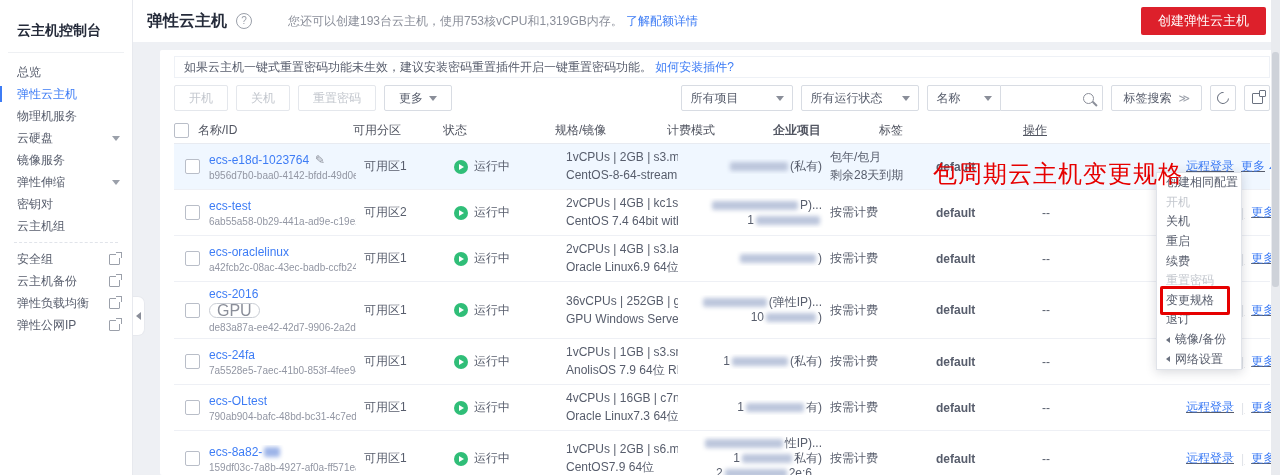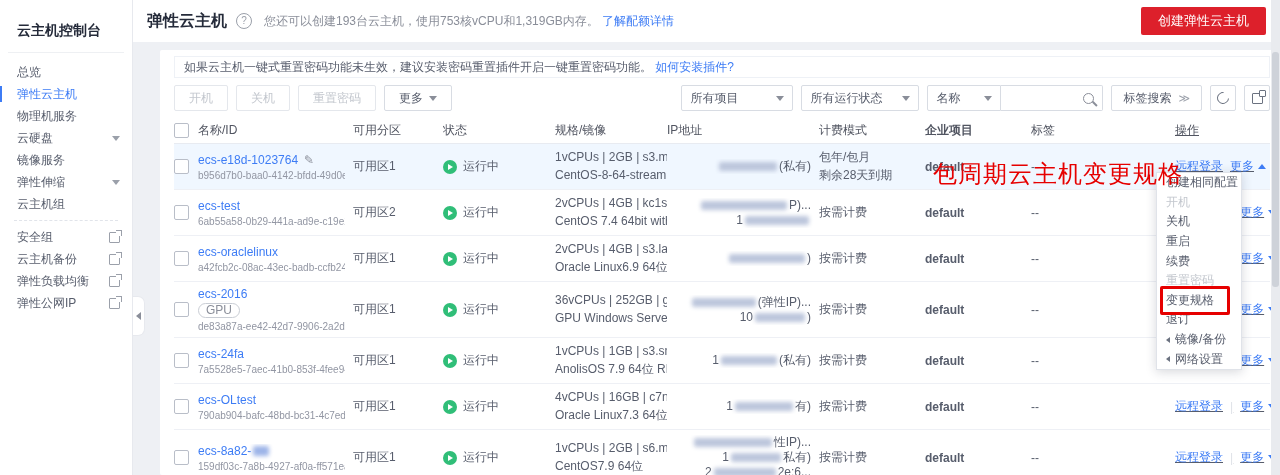--- a/index.html
+++ b/index.html
@@ -18,21 +18,21 @@
   .ext-icon{margin-left:auto;width:9px;height:9px;border:1px solid #9ba0aa;border-radius:1px;position:relative;}
   .ext-icon::after{content:"";position:absolute;right:-3px;top:-3px;width:5px;height:5px;background:#fff;border-top:1px solid #9ba0aa;border-right:1px solid #9ba0aa;}
   .sb-divider-dashed{border-top:1px dashed #e1e4ea;margin:5px 14px;}
   .collapse-tab{position:absolute;left:133px;top:296px;width:11px;height:38px;background:#fff;border:1px solid #e7e9ee;border-left:none;border-radius:0 7px 7px 0;display:flex;align-items:center;justify-content:center;z-index:6;cursor:pointer;}
   .tri-left{width:0;height:0;border-right:5px solid #8a8e99;border-top:4px solid transparent;border-bottom:4px solid transparent;}
 
   
   .page-header{position:absolute;left:133px;top:0;right:0;height:42px;background:#fff;display:flex;align-items:center;padding:0 14px;box-sizing:border-box;}
   .ph-title{font-size:16px;font-weight:bold;color:#252b3a;}
   .help-icon{width:14px;height:14px;border:1px solid #9ba0aa;border-radius:50%;color:#9ba0aa;font-size:10px;line-height:14px;text-align:center;margin-left:9px;cursor:pointer;}
-  .quota{font-size:12px;color:#8a8e99;margin-left:12px;}
+  .quota{font-size:12px;color:#8a8e99;margin-left:36px;}
   .text-link{color:#3d7cf5;cursor:pointer;}
   .create-btn{margin-left:auto;height:28px;padding:0 17px;background:#dd202b;color:#fff;font-size:13px;border:none;border-radius:2px;cursor:pointer;}
 
   
   .panel{position:absolute;left:160px;top:50px;width:1123px;height:425px;background:#fff;box-sizing:border-box;padding:6px 13px 0 14px;border-radius:2px;}
   .notice{height:22px;line-height:20px;border:1px solid #eef1f6;box-sizing:border-box;padding:0 9px;font-size:12px;color:#575d6c;white-space:nowrap;overflow:hidden;}
 
   .toolbar{display:flex;align-items:center;margin-top:7px;height:26px;}
   .tb-btn{height:26px;box-sizing:border-box;padding:0 14px;border:1px solid #d8dce3;border-radius:2px;background:#fff;font-size:12px;color:#575d6c;margin-right:8px;display:flex;align-items:center;gap:6px;cursor:pointer;}
   .tb-btn.disabled{color:#c3c7ce;border-color:#e4e7ec;cursor:default;}
@@ -49,39 +49,39 @@
   .mag::after{content:"";position:absolute;width:6px;height:1.5px;background:#8a8e99;transform:rotate(45deg);right:-5px;bottom:-2px;}
   .tag-btn{height:26px;box-sizing:border-box;border:1px solid #d8dce3;border-radius:2px;background:#fff;padding:0 11px;font-size:12px;color:#575d6c;display:flex;align-items:center;gap:7px;cursor:pointer;}
   .dbl-chev{color:#9ba0aa;font-size:11px;}
   .icon-btn{width:26px;height:26px;box-sizing:border-box;border:1px solid #d8dce3;border-radius:2px;background:#fff;display:flex;align-items:center;justify-content:center;cursor:pointer;}
   .refresh-icon{width:10px;height:10px;border:1.7px solid #6b7280;border-radius:50%;border-right-color:transparent;transform:rotate(-40deg);}
   .out-icon{width:9px;height:9px;border:1.5px solid #6b7280;border-radius:1px;position:relative;}
   .out-icon::after{content:"";position:absolute;right:-4px;top:-4px;width:5px;height:5px;background:#fff;border:1.5px solid #6b7280;border-radius:1px;}
 
   
   .thead{display:flex;align-items:center;height:26px;margin-top:6px;border-bottom:1px solid #e8ebf1;font-size:12px;color:#515561;}
-  .trow{display:flex;align-items:center;border-bottom:1px solid #eef0f5;font-size:12px;color:#575d6c;min-height:46px;box-sizing:border-box;padding:5px 0;}
+  .trow{display:flex;align-items:center;border-bottom:1px solid #eef0f5;font-size:12px;color:#575d6c;min-height:46px;box-sizing:border-box;padding:5px 11px;}
   .trow.selected{background:#f0f7ff;}
   .cell{box-sizing:border-box;padding-right:8px;overflow:hidden;}
   .col-cb{width:24px;flex:none;display:flex;align-items:center;}
   .col-name{width:155px;flex:none;}
   .col-az{width:90px;flex:none;}
   .col-status{width:112px;flex:none;}
   .col-spec{width:112px;flex:none;}
   .col-ip{width:152px;flex:none;}
   .col-billing{width:106px;flex:none;}
   .col-project{width:106px;flex:none;font-weight:bold;}
   .col-tag{width:112px;flex:none;}
   .col-ops{flex:1;display:flex;align-items:center;gap:7px;padding-left:32px;white-space:nowrap;overflow:visible;text-decoration:underline;}
   .cb{width:13px;height:13px;border:1px solid #b9bec8;border-radius:2px;background:#fff;cursor:pointer;flex:none;}
   .name-line{display:flex;align-items:center;white-space:nowrap;}
   .name-link{color:#3d7cf5;cursor:pointer;}
   .edit-icon{color:#8a8e99;font-size:12px;margin-left:6px;cursor:pointer;}
   .badge-line{margin-top:2px;}
-  .badge{display:inline-block;font-size:12px;color:#8a8e99;border:1px solid #c9cdd4;border-radius:8px;padding:0 7px;line-height:13px;}
+  .badge{display:inline-block;font-size:16px;color:#8a8e99;border:1px solid #c9cdd4;border-radius:8px;padding:0 7px;line-height:13px;}
   .id-line{color:#9296a3;font-size:10px;margin-top:3px;white-space:nowrap;overflow:hidden;}
   .status-cell{display:flex;align-items:center;gap:6px;}
   .st-dot{width:14px;height:14px;border-radius:50%;background:#30be78;position:relative;flex:none;}
   .st-dot::after{content:"";position:absolute;left:5px;top:4px;border-left:5px solid #fff;border-top:3px solid transparent;border-bottom:3px solid transparent;}
   .line2{margin-top:3px;}
   .spec-line,.ip-line,.bill-line{white-space:nowrap;line-height:15px;}
   .ip-line{display:flex;align-items:center;justify-content:flex-end;}
   .blur{display:inline-block;height:9px;border-radius:2px;background:#bcc6dc;filter:blur(2px);margin:0 2px;vertical-align:middle;flex:none;}
   .name-blur{background:#9db4e8;height:10px;}
   .op-link{color:#3d7cf5;cursor:pointer;}
@@ -127,20 +127,23 @@
           <span class="sb-caret"></span>
         </div>
         <div class="sb-item">
           <span class="sb-label">镜像服务</span>
         </div>
         <div class="sb-item">
           <span class="sb-label">弹性伸缩</span>
           <span class="sb-caret"></span>
         </div>
         <div class="sb-item">
+          <span class="sb-label">密钥对</span>
+        </div>
+        <div class="sb-item">
           <span class="sb-label">云主机组</span>
         </div>
         <div class="sb-divider-dashed"></div>
         <div class="sb-item">
           <span class="sb-label">安全组</span>
           <span class="ext-icon"></span>
         </div>
         <div class="sb-item">
           <span class="sb-label">云主机备份</span>
           <span class="ext-icon"></span>
@@ -217,21 +220,20 @@
     </div>
 
     <div class="thead" id="thead">
         <div class="cell col-cb">
           <span class="cb"></span>
         </div>
         <div class="cell col-name">名称/ID</div>
         <div class="cell col-az">可用分区</div>
         <div class="cell col-status">状态</div>
         <div class="cell col-spec">规格/镜像</div>
-        <div class="cell col-ip">IP地址</div>
         <div class="cell col-billing">计费模式</div>
         <div class="cell col-project">企业项目</div>
         <div class="cell col-tag">标签</div>
         <div class="cell col-ops">操作</div>
       </div>
     <div id="tbody">
         <div class="trow selected">
           <div class="cell col-cb">
             <span class="cb"></span>
           </div>

